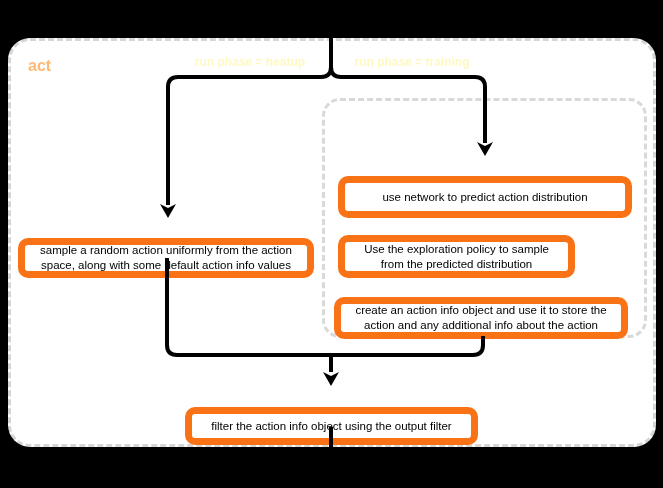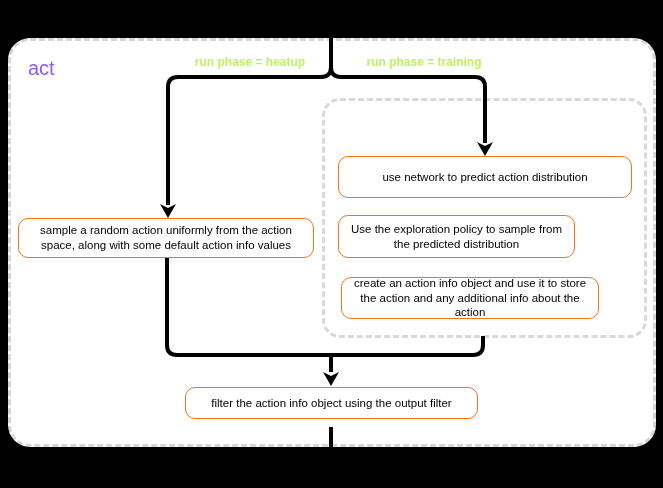--- a/index.html
+++ b/index.html
@@ -9,40 +9,40 @@
   }
   .canvas{
     position:absolute;left:8px;top:38px;width:642px;height:403px;
     background:#fff;border:3px dashed #d6d6d6;border-radius:22px;
   }
   .subprocess{
     position:absolute;left:322px;top:98px;width:319px;height:234px;
     background:#fff;border:3px dashed #d9d9d9;border-radius:18px;
   }
   .big-title{
-    position:absolute;font-size:20px;font-weight:normal;line-height:1.15;color:#8b5cf6;
+    position:absolute;font-size:16px;font-weight:bold;line-height:1.15;color:#fdba74;
   }
   .act-title{left:28px;top:57px;}
   .choose-title{left:341px;top:104px;width:92px;}
   .edge-label{
     position:absolute;top:55px;transform:translateX(-50%);
-    font-size:12px;font-weight:bold;white-space:nowrap;color:#bef264;
+    font-size:12px;font-weight:bold;white-space:nowrap;color:#fef9c3;
   }
   .label-heatup{left:250px;}
-  .label-training{left:424px;}
+  .label-training{left:412px;}
   .node{
     position:absolute;box-sizing:border-box;background:#fff;
-    border:1px solid #f97316;border-radius:10px;
+    border:7px solid #f97316;border-radius:10px;
     display:flex;align-items:center;justify-content:center;
-    text-align:center;font-size:11.5px;line-height:1.3;padding:12px 8px;color:#000;
+    text-align:center;font-size:11.5px;line-height:1.3;padding:12px 8px;color:#000;margin-top:20px;
   }
   .node-sample{left:18px;top:218px;width:296px;height:40px;}
   .node-network{left:338px;top:156px;width:294px;height:42px;}
   .node-exploration{left:338px;top:215px;width:237px;height:43px;}
-  .node-create{left:341px;top:277px;width:258px;height:42px;}
+  .node-create{left:334px;top:277px;width:294px;height:42px;}
   .node-filter{left:185px;top:387px;width:293px;height:32px;}
   svg.edges{position:absolute;left:0;top:0;pointer-events:none;}
 </style>
 </head>
 <body>
 
 <div class="stage">
 
   <div class="canvas"></div>
   <div class="big-title act-title">act</div>

